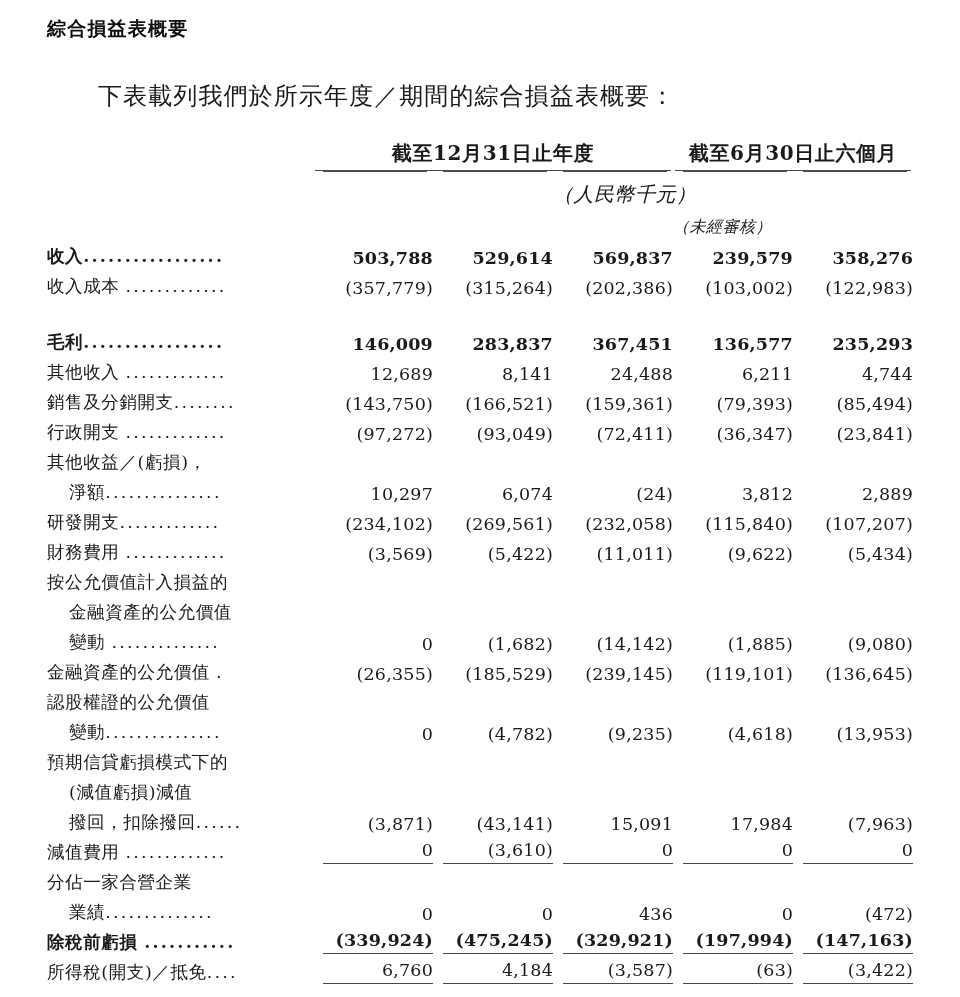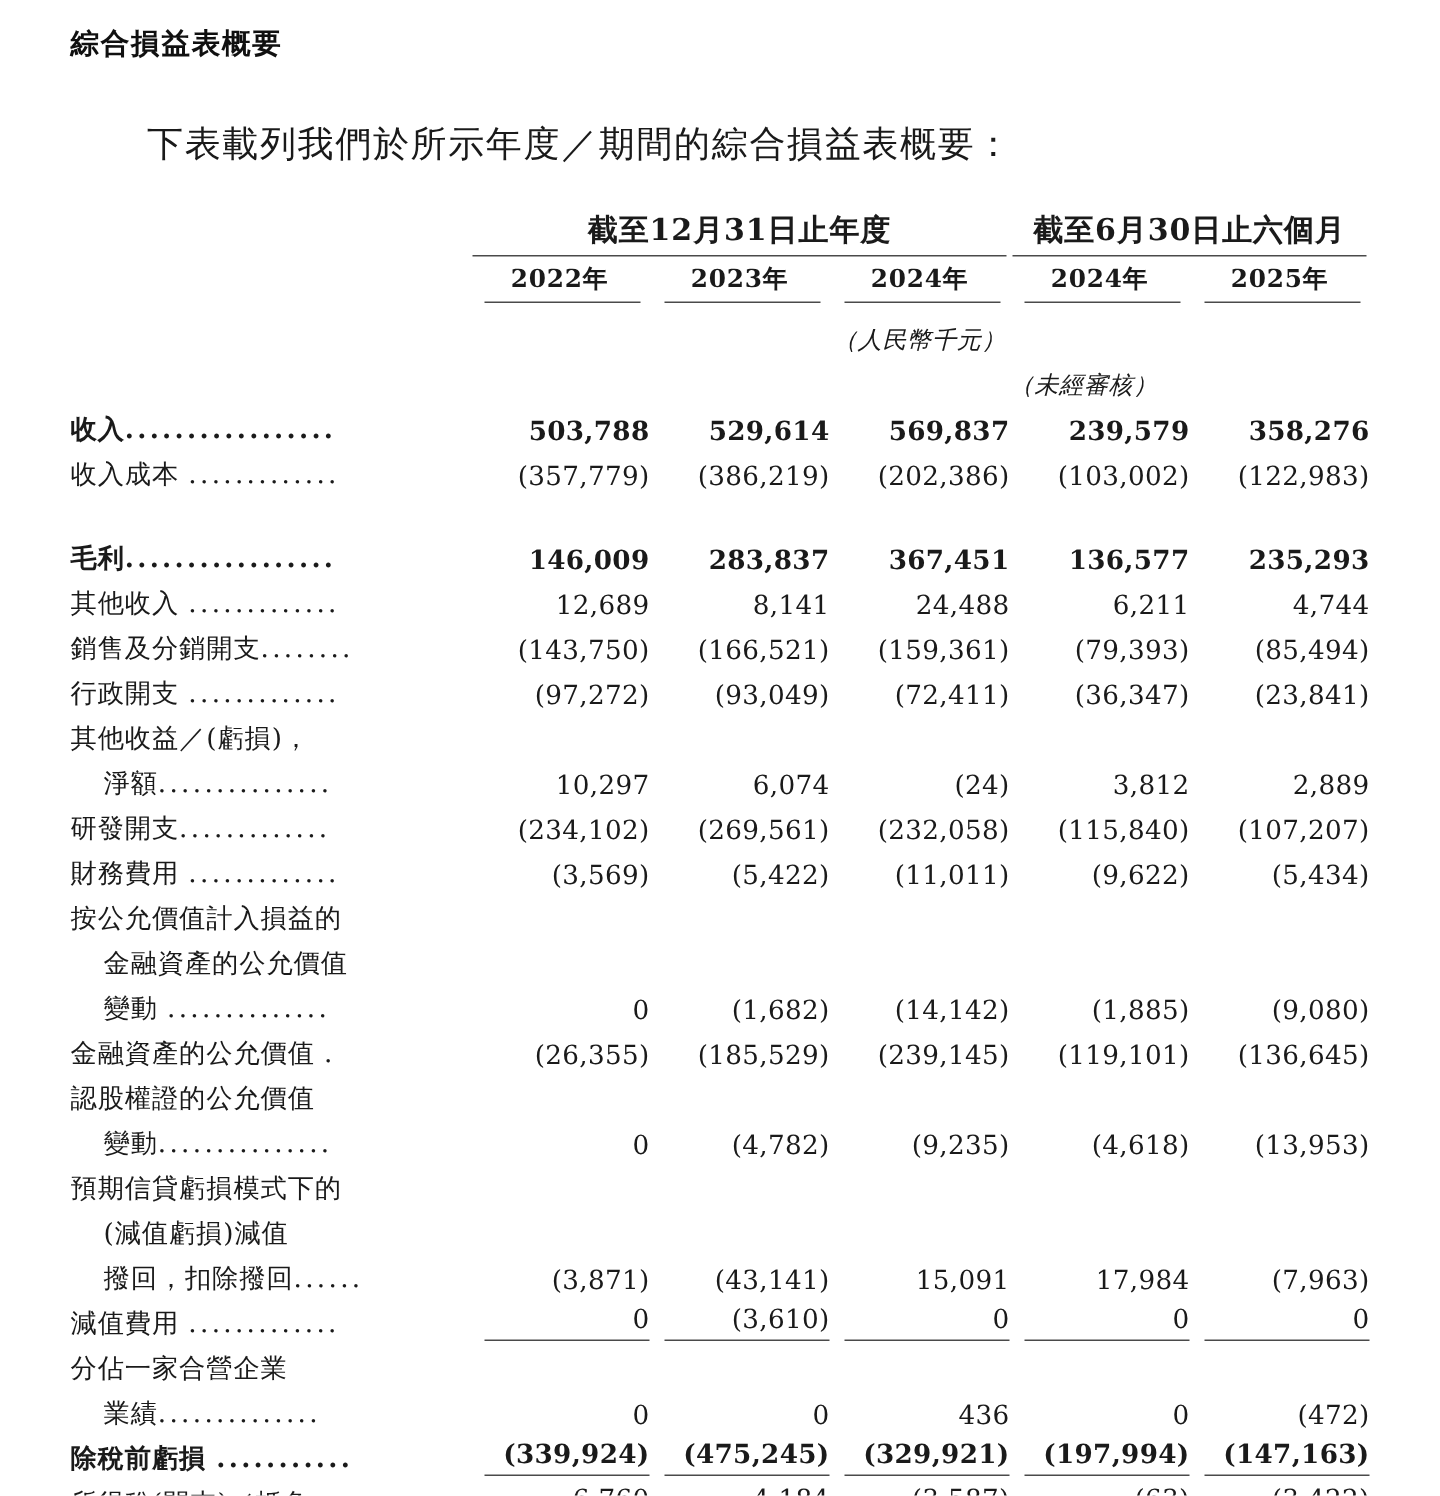--- a/index.html
+++ b/index.html
@@ -97,21 +97,21 @@
     padding-bottom: 4px;
   }
   .yr-rule > div {
     border-top: 1px solid #4a4a4a;
     height: 0;
     margin: 0 6px 0 10px;
   }
 
   .unit-row td {
     height: 30px;
-    font-size: 16px;
+    font-size: 20px;
     font-style: italic;
     text-align: center;
     letter-spacing: 0.5px;
     white-space: nowrap;
     padding-top: 6px;
   }
   .unaudited-row td {
     height: 28px;
     font-size: 16px;
     font-style: italic;
@@ -187,28 +187,20 @@
       </tr>
       <tr>
         <td></td>
         <td class="grp-rule" colspan="3">
             <div></div>
           </td>
         <td class="grp-rule" colspan="2">
             <div></div>
           </td>
       </tr>
-      <tr class="yr-head">
-        <td></td>
-        <td class="yr">2022年</td>
-        <td class="yr">2023年</td>
-        <td class="yr">2024年</td>
-        <td class="yr">2024年</td>
-        <td class="yr">2025年</td>
-      </tr>
       <tr>
         <td></td>
         <td class="yr-rule">
             <div></div>
           </td>
         <td class="yr-rule">
             <div></div>
           </td>
         <td class="yr-rule">
             <div></div>
@@ -255,21 +247,21 @@
           <td class="num bold">
             <span class="numwrap">358,276</span>
           </td>
         </tr>
         <tr class="data-row">
           <td class="lbl"><span>收入成本 </span><span class="leader">.............</span></td>
           <td class="num">
             <span class="numwrap">(357,779)</span>
           </td>
           <td class="num">
-            <span class="numwrap">(386,219)</span>
+            <span class="numwrap">(315,264)</span>
           </td>
           <td class="num">
             <span class="numwrap">(202,386)</span>
           </td>
           <td class="num">
             <span class="numwrap">(103,002)</span>
           </td>
           <td class="num">
             <span class="numwrap">(122,983)</span>
           </td>

